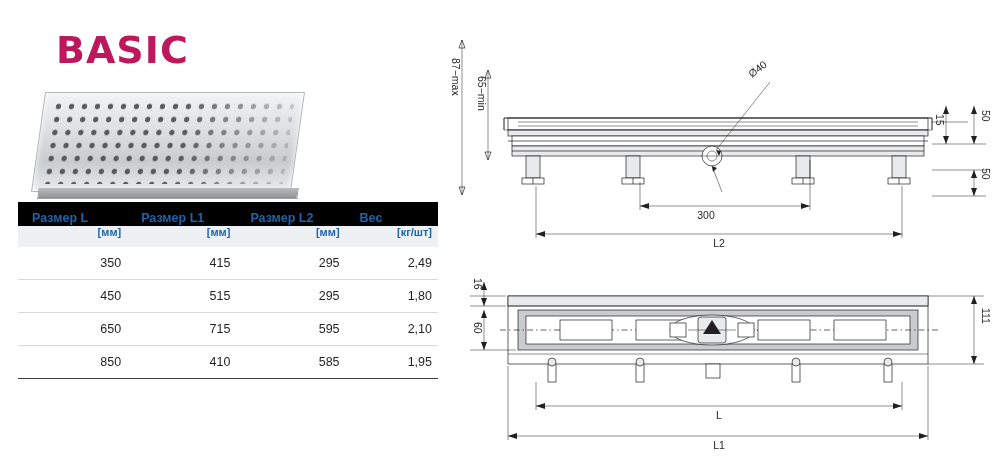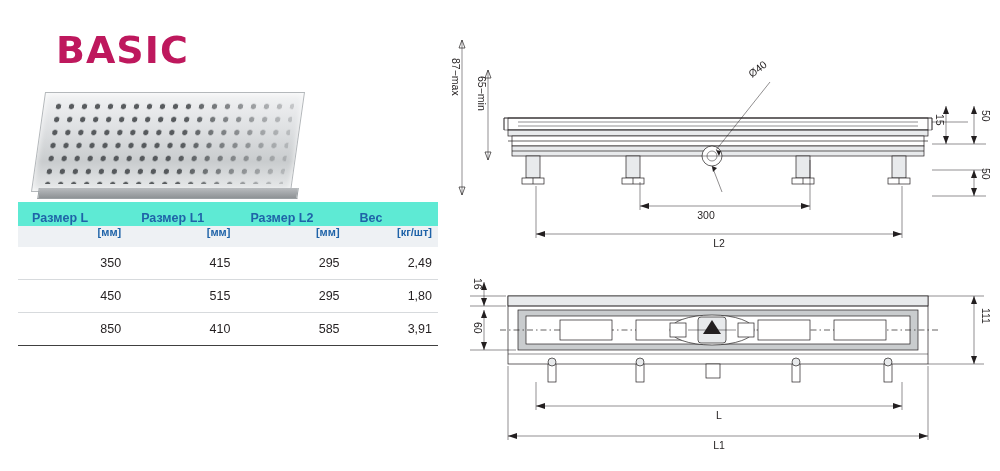--- a/index.html
+++ b/index.html
@@ -41,21 +41,21 @@
     position:absolute;left:0;top:96px;width:258px;height:10px;
     transform:skewX(-8deg);
     background:linear-gradient(180deg,#b9bcbf,#8e9295);
     border:1px solid #9aa0a3;border-top:none;
   }
 
   
   .table{position:absolute;left:18px;top:202px;width:420px;}
   table{border-collapse:collapse;width:100%;}
   thead th{
-    background:#5eead4;color:#1f63a8;font-size:12.5px;font-weight:bold;
+    background:#000000;color:#1f63a8;font-size:12.5px;font-weight:bold;
     text-align:left;padding:9px 6px 1px 14px;border:none;white-space:nowrap;
   }
   thead td{
     background:#eef1f4;color:#1f63a8;font-size:11px;font-weight:bold;
     text-align:right;padding:0 6px 9px 14px;border:none;
   }
   tbody td{
     font-size:12.5px;color:#231f20;padding:9px 6px 9px 14px;
     border-bottom:1px solid #d7dadd;text-align:right;
   }
@@ -113,24 +113,30 @@
           <td>295</td>
           <td>2,49</td>
         </tr>
         <tr>
           <td class="cell-pad">450</td>
           <td>515</td>
           <td>295</td>
           <td>1,80</td>
         </tr>
         <tr>
+          <td class="cell-pad">650</td>
+          <td>715</td>
+          <td>595</td>
+          <td>2,10</td>
+        </tr>
+        <tr>
           <td class="cell-pad">850</td>
           <td>410</td>
           <td>585</td>
-          <td>3,91</td>
+          <td>1,95</td>
         </tr>
       </tbody>
     </table>
   </div>
 
   <div class="draw">
     <svg width="560" height="455" viewBox="0 0 560 455">
 
       <g>
 

